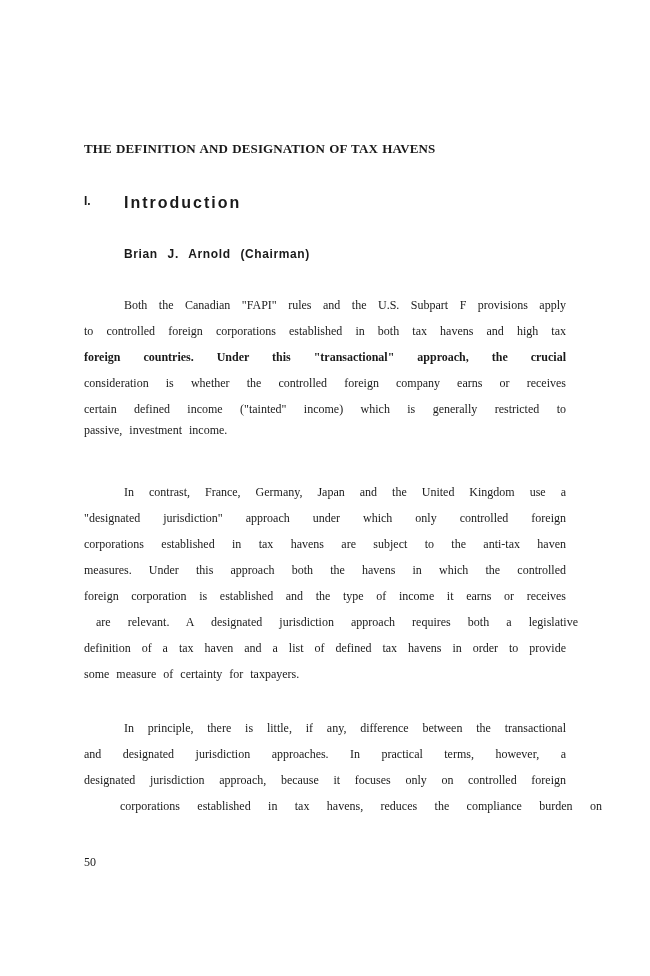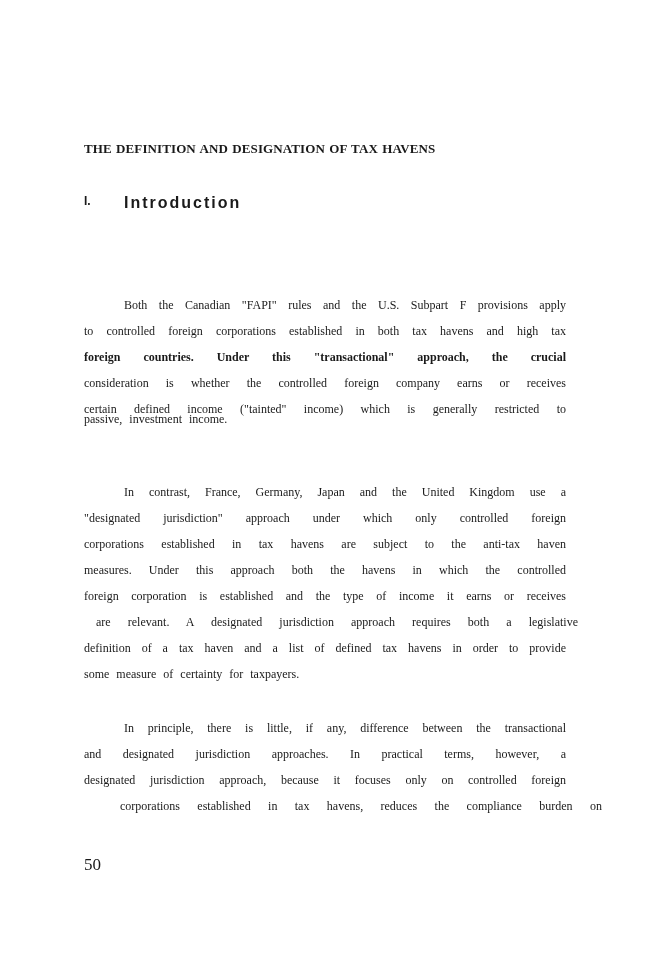--- a/index.html
+++ b/index.html
@@ -80,51 +80,52 @@
       word-spacing: 4px;
     }
     .line span {
       display: block;
       width: 100%;
     }
     .page-number {
       position: absolute;
       left: 84px;
       top: 855px;
-      font-size: 17px;
+      font-size: 12px;
     }
   </style>
 </head>
 <body>
 
 <div class="page">
 
   <div class="title">THE DEFINITION AND DESIGNATION OF TAX HAVENS</div>
 
   <div class="section-num">I.</div>
   <div class="section-title">Introduction</div>
 
+  <div class="author">Brian J. Arnold (Chairman)</div>
 
   <div>
     <div class="line indent" style="top:297px;">
         <span>Both the Canadian "FAPI" rules and the U.S. Subpart F provisions apply</span>
       </div>
     <div class="line" style="top:323px;">
         <span>to controlled foreign corporations established in both tax havens and high tax</span>
       </div>
     <div class="line" style="top:349px;font-weight:bold;">
         <span>foreign countries. Under this "transactional" approach, the crucial</span>
       </div>
     <div class="line" style="top:375px;">
         <span>consideration is whether the controlled foreign company earns or receives</span>
       </div>
     <div class="line" style="top:401px;">
         <span>certain defined income ("tainted" income) which is generally restricted to</span>
       </div>
-    <div class="line last" style="top:411px;">
+    <div class="line last" style="top:422px;">
         <span>passive, investment income.</span>
       </div>
   </div>
 
   <div>
     <div class="line indent" style="top:484px;">
         <span>In contrast, France, Germany, Japan and the United Kingdom use a</span>
       </div>
     <div class="line" style="top:510px;">
         <span>"designated jurisdiction" approach under which only controlled foreign</span>

